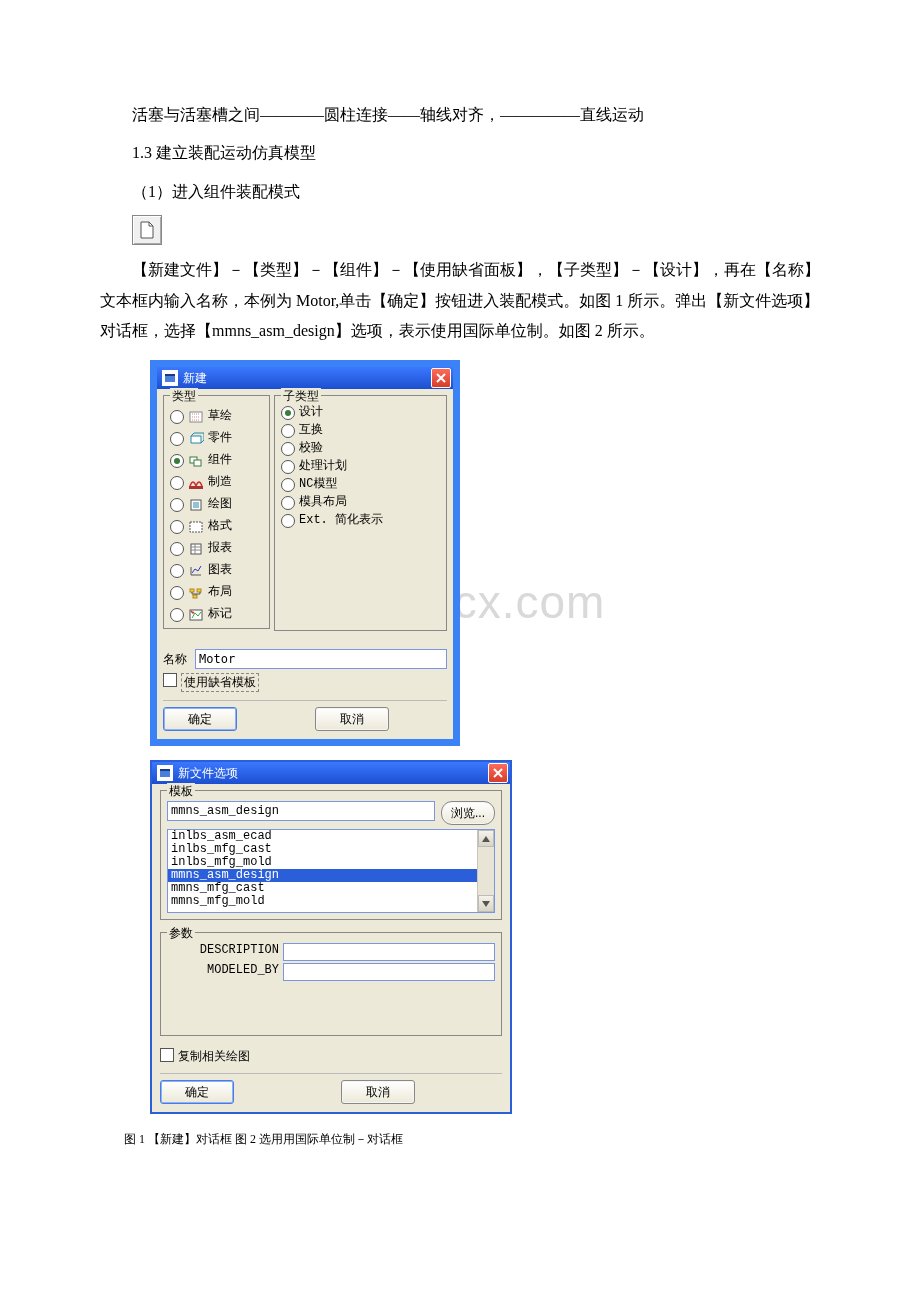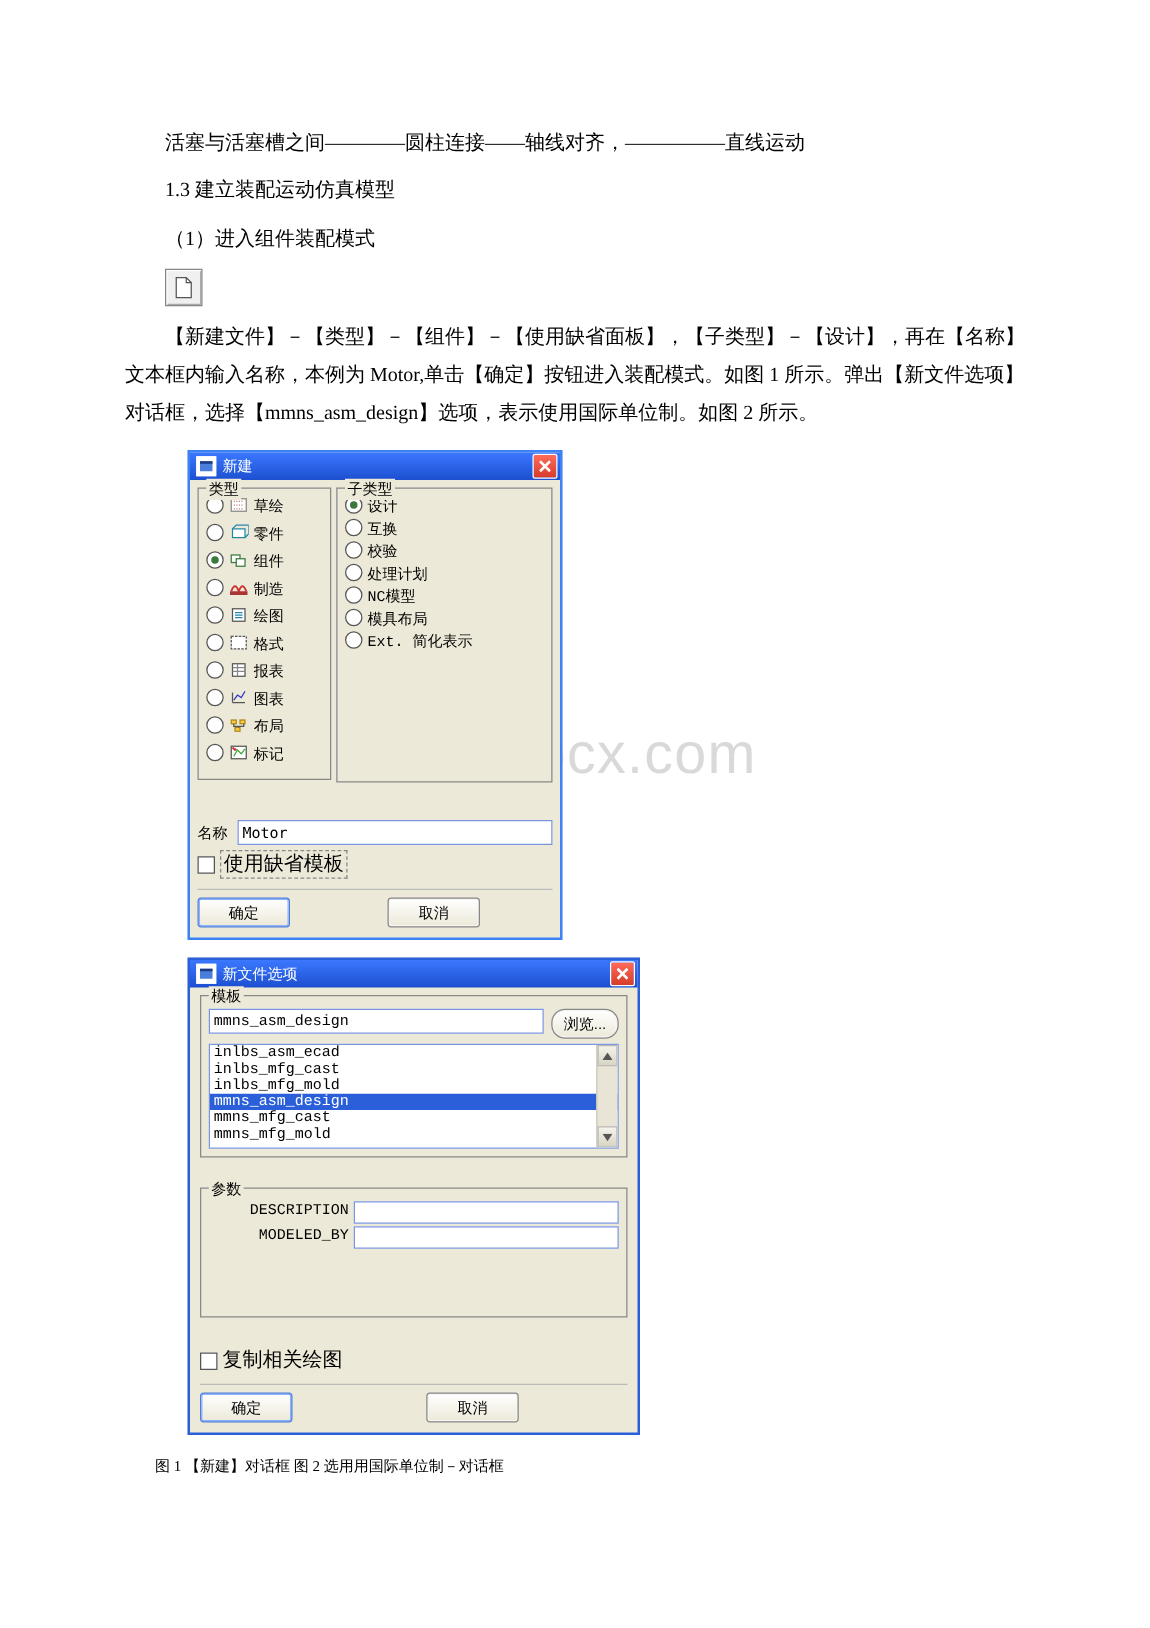--- a/index.html
+++ b/index.html
@@ -36,21 +36,21 @@
     display: block;
     margin: 4px auto;
   }
   .dialog-wrap {
     margin: 14px 0 8px 50px;
   }
 
   
   .dlg1 {
     width: 296px;
-    border: 2px solid #3b82f6;
+    border: 7px solid #3b82f6;
     background: #ece9d8;
     font-family: "SimSun", sans-serif;
     font-size: 12px;
     color: #000;
     position: relative;
   }
   .titlebar {
     height: 22px;
     background: linear-gradient(to bottom, #3b78ff 0%, #1c4fd0 100%);
     color: #fff;
@@ -83,21 +83,21 @@
     justify-content: center;
     border-radius: 2px;
   }
   .close-btn svg { display:block; }
   .dlg-body {
     padding: 6px;
   }
   .fieldset {
     border: 1px solid #888;
     padding: 6px 6px 6px 6px;
-    margin-bottom: 24px;
+    margin-bottom: 12px;
     position: relative;
   }
   .fieldset .legend {
     position: absolute;
     top: -8px;
     left: 6px;
     background: #ece9d8;
     padding: 0 2px;
     font-size: 12px;
   }
@@ -107,21 +107,21 @@
   }
   .col-left {
     width: 107px;
   }
   .col-right {
     flex: 1;
     font-family: Liberation Mono, monospace;
   }
   .radio-row {
     display: flex;
-    align-items: flex-start;
+    align-items: flex-end;
     height: 22px;
     font-size: 12px;
   }
   .radio-row.sm {
     height: 18px;
   }
   .radio {
     width: 12px;
     height: 12px;
     border: 1px solid #555;
@@ -173,22 +173,22 @@
     height: 12px;
     border: 1px solid #555;
     background: #fff;
     margin-right: 4px;
     display: inline-block;
     vertical-align: middle;
     flex-shrink:0;
   }
   .chk-row {
     display: flex;
-    align-items: center;
-    font-size: 16px;
+    align-items: flex-start;
+    font-size: 12px;
     margin: 4px 0 8px 0;
   }
   .chk-row .dashed {
     border: 1px dashed #888;
     padding: 0 2px;
   }
   .btn-row {
     display: flex;
     gap: 20px;
     padding: 4px 0 2px 0;

